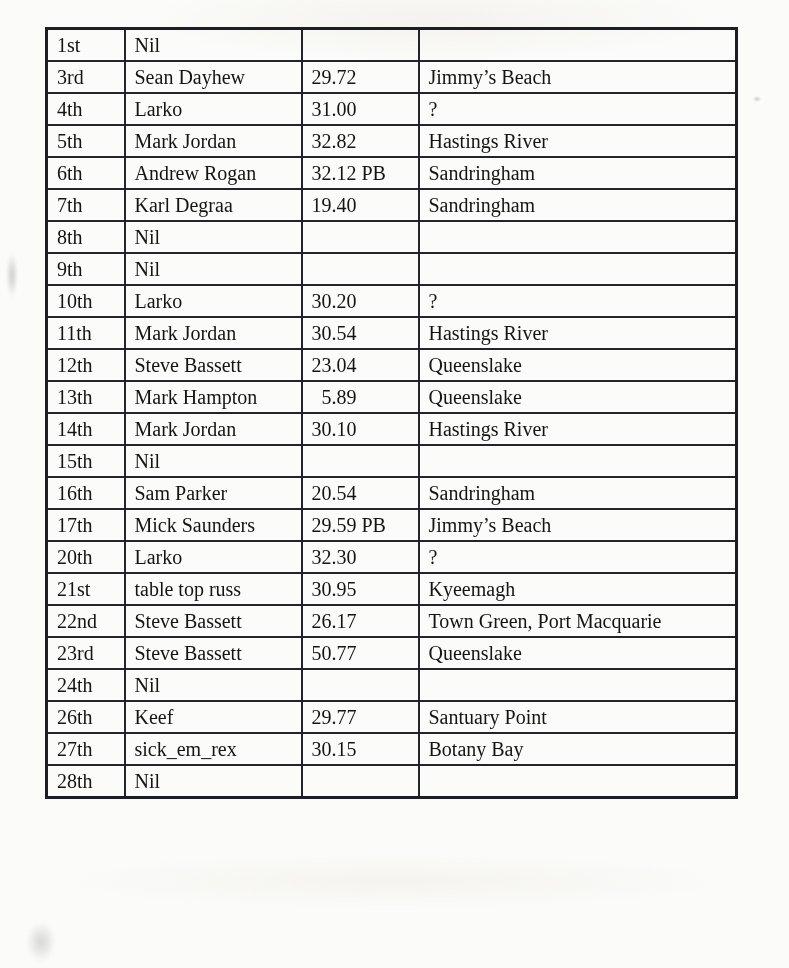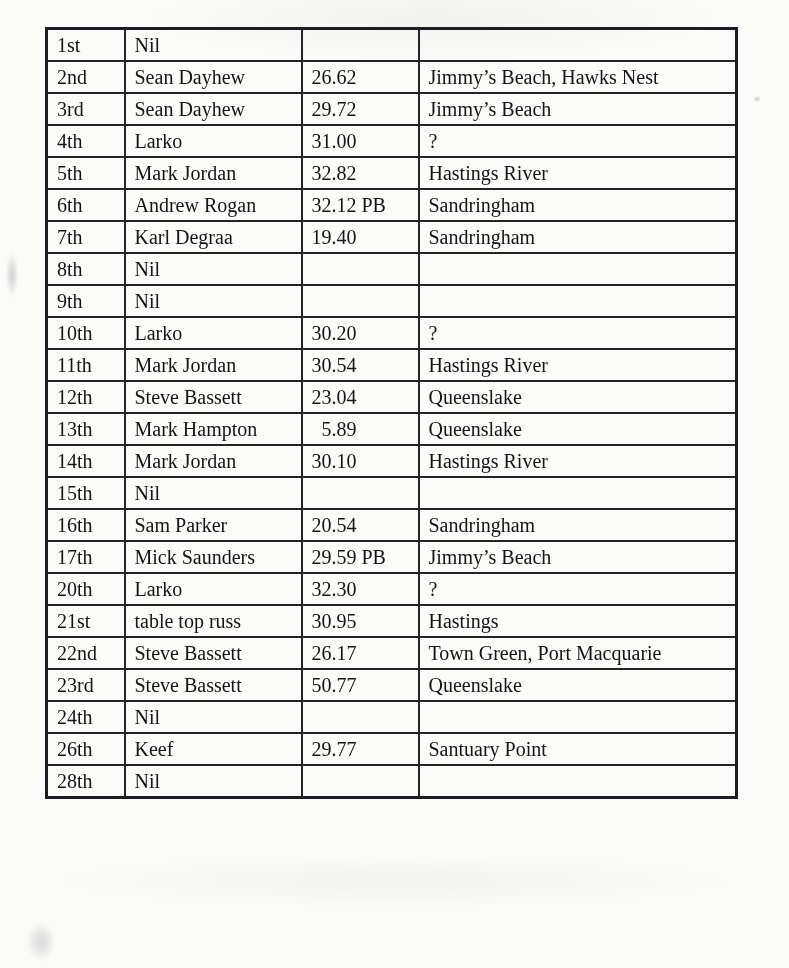--- a/index.html
+++ b/index.html
@@ -88,26 +88,20 @@
     <col class="c-location">
   </colgroup>
   <tbody>
       <tr>
     <td>1st</td>
     <td>Nil</td>
     <td></td>
     <td></td>
   </tr>
       <tr>
-    <td>2nd</td>
-    <td>Sean Dayhew</td>
-    <td>26.62</td>
-    <td>Jimmy’s Beach, Hawks Nest</td>
-  </tr>
-      <tr>
     <td>3rd</td>
     <td>Sean Dayhew</td>
     <td>29.72</td>
     <td>Jimmy’s Beach</td>
   </tr>
       <tr>
     <td>4th</td>
     <td>Larko</td>
     <td>31.00</td>
     <td>?</td>
@@ -193,21 +187,21 @@
       <tr>
     <td>20th</td>
     <td>Larko</td>
     <td>32.30</td>
     <td>?</td>
   </tr>
       <tr>
     <td>21st</td>
     <td>table top russ</td>
     <td>30.95</td>
-    <td>Hastings</td>
+    <td>Kyeemagh</td>
   </tr>
       <tr>
     <td>22nd</td>
     <td>Steve Bassett</td>
     <td>26.17</td>
     <td>Town Green, Port Macquarie</td>
   </tr>
       <tr>
     <td>23rd</td>
     <td>Steve Bassett</td>
@@ -220,19 +214,25 @@
     <td></td>
     <td></td>
   </tr>
       <tr>
     <td>26th</td>
     <td>Keef</td>
     <td>29.77</td>
     <td>Santuary Point</td>
   </tr>
       <tr>
+    <td>27th</td>
+    <td>sick_em_rex</td>
+    <td>30.15</td>
+    <td>Botany Bay</td>
+  </tr>
+      <tr>
     <td>28th</td>
     <td>Nil</td>
     <td></td>
     <td></td>
   </tr>
     </tbody>
 </table>
 
 </body></html>

